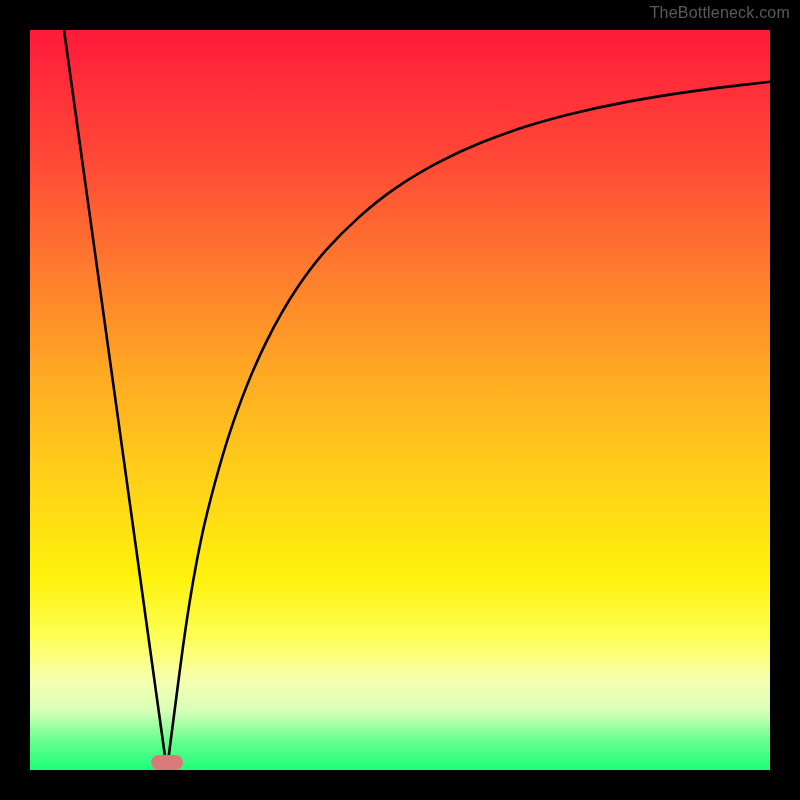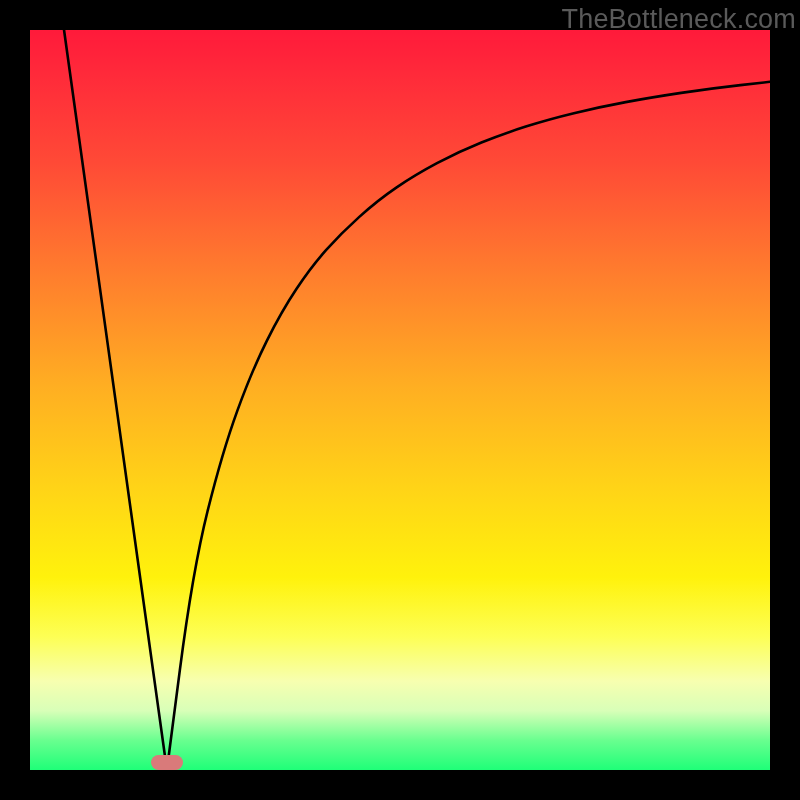--- a/index.html
+++ b/index.html
@@ -50,23 +50,23 @@
   }
   .marker {
     position: absolute;
     background: #d97a7a;
     border-radius: 9px;
     pointer-events: none;
   }
   .attribution {
     position: absolute;
     top: 4px;
-    right: 4px;
+    right: 10px;
     color: #5a5a5a;
-    font-size: 27px;
+    font-size: 16px;
     letter-spacing: 0.2px;
     user-select: none;
     text-align: center;
   }
 </style>
 </head>
 <body>
 
 <div class="frame">
 

